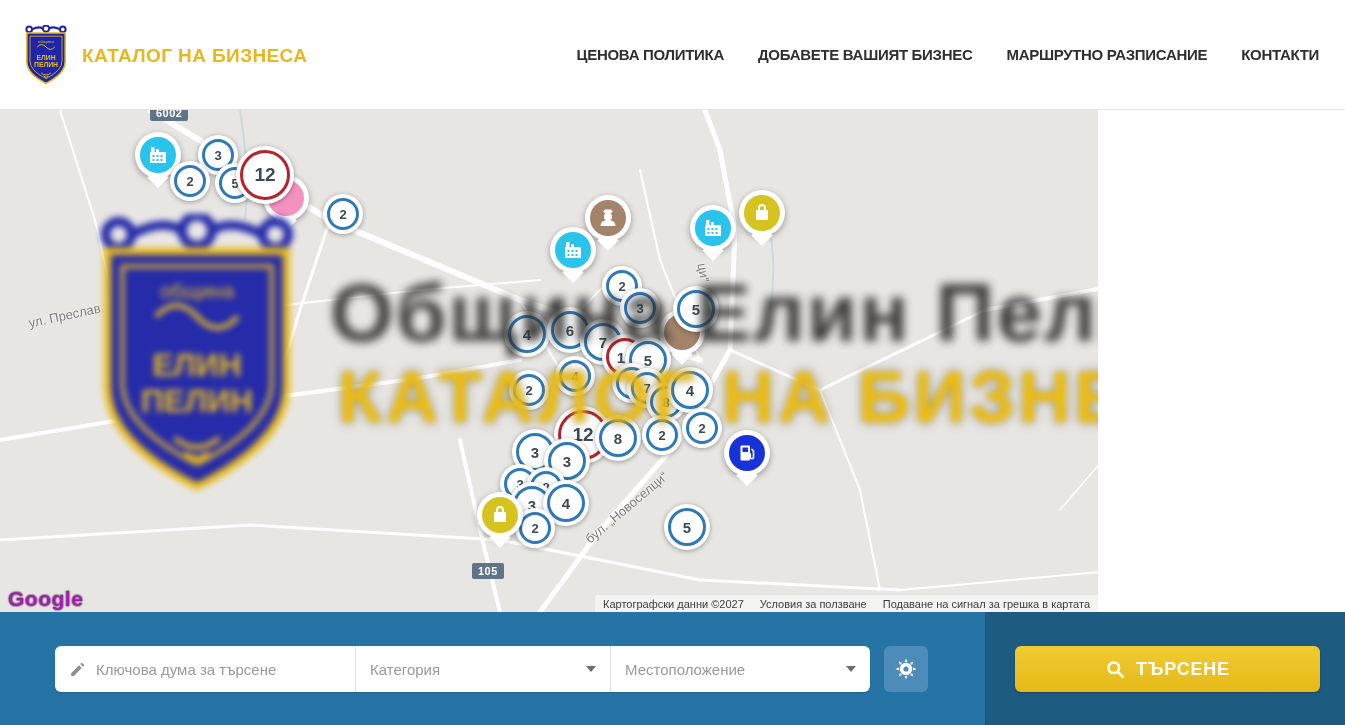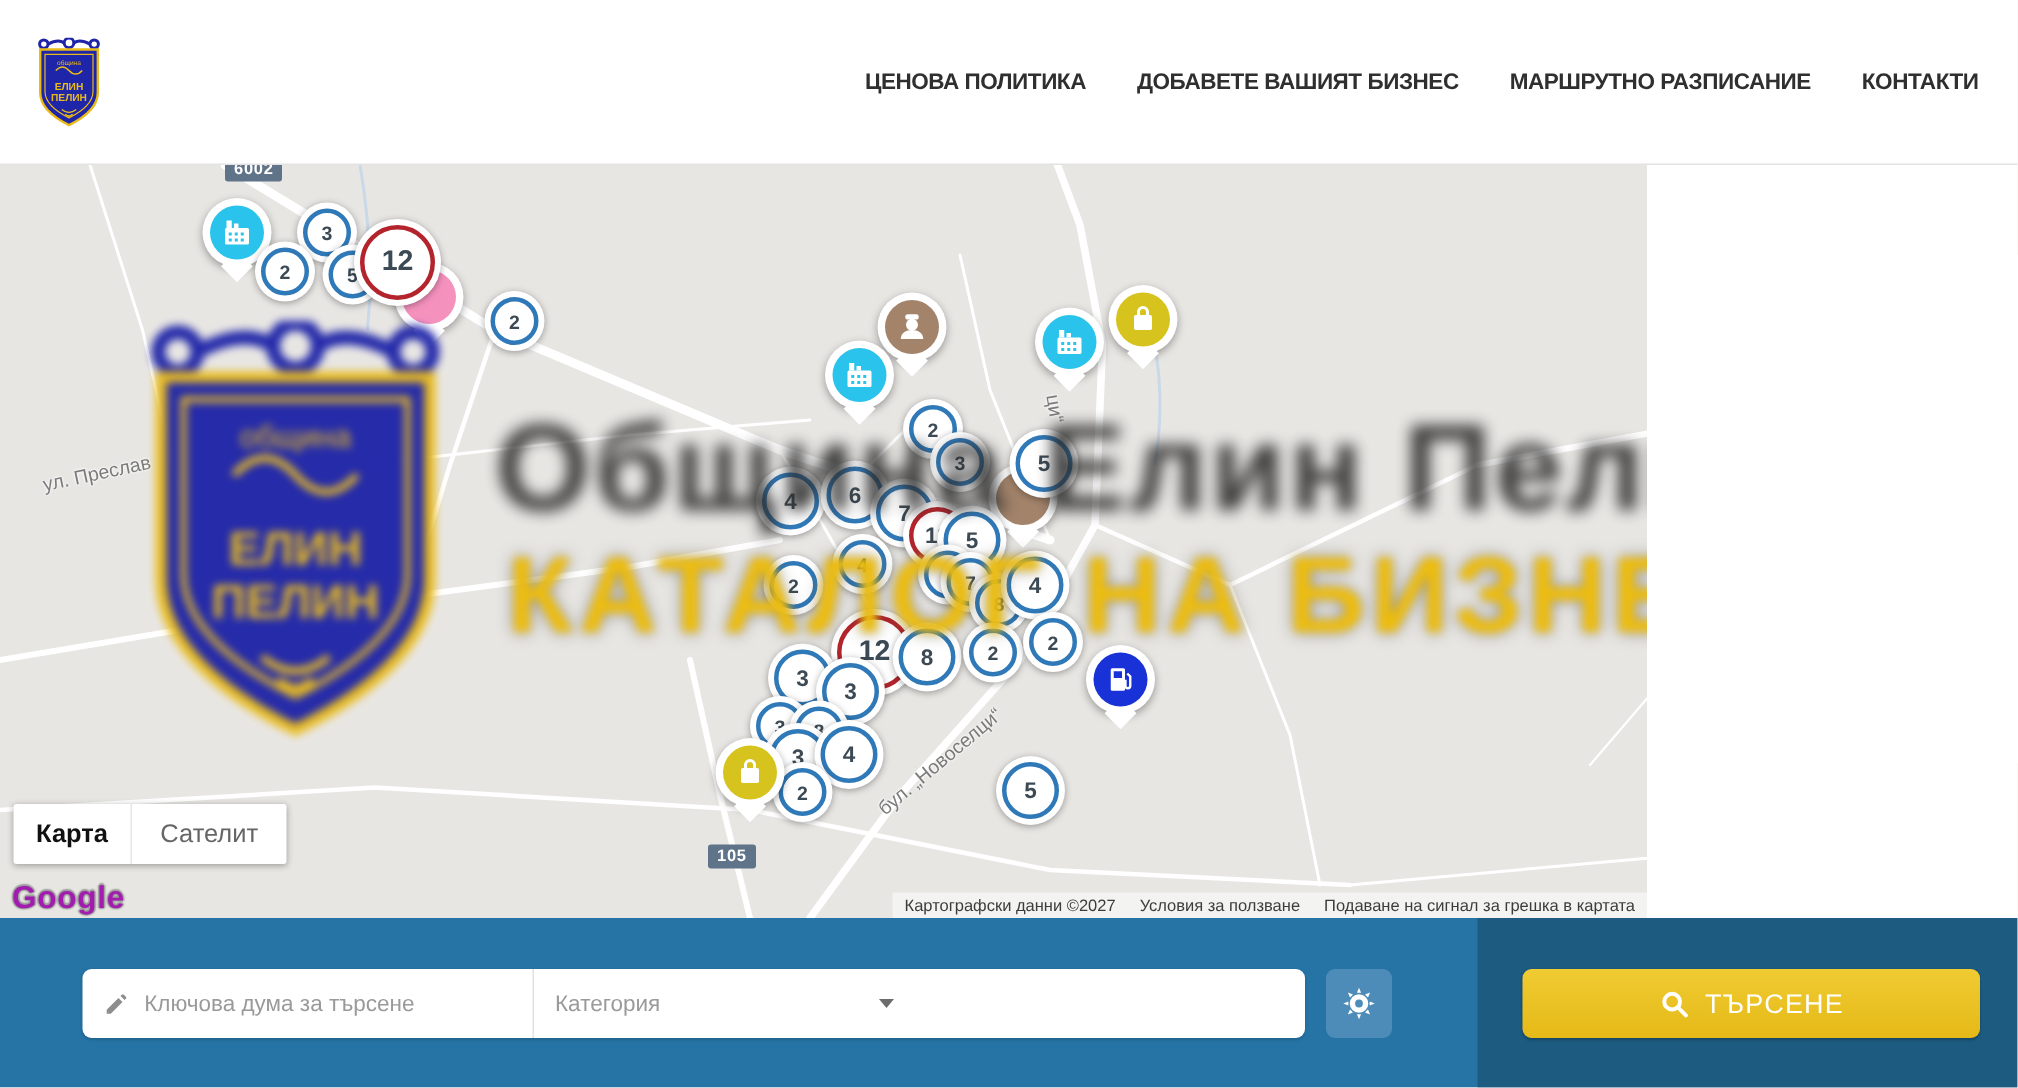--- a/index.html
+++ b/index.html
@@ -63,21 +63,21 @@
   .sg-keyword { width:300px; gap:10px; }
   .sg-keyword input { border:none; outline:none; width:100%; font-size:15px; color:#555; font-family:"Liberation Sans",sans-serif; }
   .sg-keyword input::placeholder { color:#9a9a9a; }
   .sg-select { justify-content:space-between; border-left:1px solid #e2e2e2; cursor:pointer; }
   .sg-cat { width:255px; }
   .sg-loc { width:260px; }
   .sg-select .sel-text { font-size:15px; color:#9a9a9a; }
   .caret { width:0; height:0; border-left:5px solid transparent; border-right:5px solid transparent; border-top:6px solid #6d6d6d; }
   .gear-btn { position:absolute; left:884px; top:34px; width:44px; height:46px; background:#4d8cb8; border-radius:6px; display:flex; align-items:center; justify-content:center; cursor:pointer; }
   .search-btn { position:absolute; right:25px; top:34px; width:305px; height:46px; background:linear-gradient(#f0cb33,#e5b917); border:none; border-radius:6px; display:flex; align-items:center; justify-content:center; gap:10px; cursor:pointer; box-shadow:0 1px 2px rgba(0,0,0,.25); }
-  .search-btn span { font-size:18px; font-weight:normal; color:#fff; letter-spacing:0.8px; }
+  .search-btn span { font-size:18px; font-weight:bold; color:#fff; letter-spacing:0.8px; }
 </style>
 </head>
 <body>
 
 <svg width="0" height="0" style="position:absolute">
   <symbol id="shield" viewBox="0 0 120 150">
     <g fill="none" stroke="#1f25a8" stroke-width="5">
       <circle cx="18" cy="11" r="7"></circle>
         <circle cx="60" cy="9" r="8"></circle>
         <circle cx="102" cy="11" r="7"></circle>
@@ -92,20 +92,21 @@
     <path d="M48 120 q12 10 24 0 M54 128 q6 6 12 0" fill="none" stroke="#e9bb1a" stroke-width="2.5"></path>
   </symbol>
 </svg>
 
 <div class="header">
   <div class="brand">
     <svg class="brand-shield">
         <use href="#shield"></use>
       </svg>
     <div class="brand-text">
+      <span class="brand-subtitle">КАТАЛОГ НА БИЗНЕСА</span>
     </div>
   </div>
   <div class="nav">
     <span class="nav-item">ЦЕНОВА ПОЛИТИКА</span>
     <span class="nav-item">ДОБАВЕТЕ ВАШИЯТ БИЗНЕС</span>
     <span class="nav-item">МАРШРУТНО РАЗПИСАНИЕ</span>
     <span class="nav-item">КОНТАКТИ</span>
   </div>
 </div>
 
@@ -355,24 +356,20 @@
         <div class="ring" style="border-color:#b3242c;font-size:18px">10</div>
       </div>
     </div>
 
   <svg class="wm wm-shield">
       <use href="#shield"></use>
     </svg>
   <div class="wm wm-line1">Община Елин Пелин</div>
   <div class="wm wm-line2">КАТАЛОГ НА БИЗНЕСА</div>
 
-  <div class="maptype">
-    <div class="mt-map">Карта</div>
-    <div class="mt-sat">Сателит</div>
-  </div>
 
   <div class="google-logo">Google</div>
 
   <div class="attribution">
     <span>Картографски данни ©2027</span>
     <span class="attr-link">Условия за ползване</span>
     <span class="attr-link">Подаване на сигнал за грешка в картата</span>
   </div>
 
   <div class="ctrl-btn lock-btn">
@@ -398,20 +395,24 @@
 
   <div class="search-group">
     <div class="sg-field sg-keyword">
       <svg width="19" height="19" viewBox="0 0 24 24">
         <path d="M3 17.2 V21 h3.8 L17.8 10 14 6.2 z M19.7 8.1 l1.2-1.2 a1.3 1.3 0 0 0 0-1.9 l-1.9-1.9 a1.3 1.3 0 0 0-1.9 0 l-1.2 1.2 z" fill="#8e8e8e"></path>
       </svg>
       <input type="text" placeholder="Ключова дума за търсене" style="">
     </div>
     <div class="sg-field sg-select sg-cat">
       <span class="sel-text">Категория</span>
+      <span class="caret"></span>
+    </div>
+    <div class="sg-field sg-select sg-loc">
+      <span class="sel-text">Местоположение</span>
       <span class="caret"></span>
     </div>
   </div>
 
   <div class="gear-btn">
     <svg width="24" height="24" viewBox="0 0 24 24">
       <g fill="#fff">
         <path d="M12 1.5 l1.4 3.4 h-2.8 z M12 22.5 l1.4-3.4 h-2.8 z M1.5 12 l3.4-1.4 v2.8 z M22.5 12 l-3.4-1.4 v2.8 z M4.6 4.6 l3.4 1.4 -2 2 z M19.4 19.4 l-3.4-1.4 2-2 z M19.4 4.6 l-1.4 3.4 -2-2 z M4.6 19.4 l1.4-3.4 2 2 z"></path>
         <circle cx="12" cy="12" r="6.2"></circle>
       </g>

